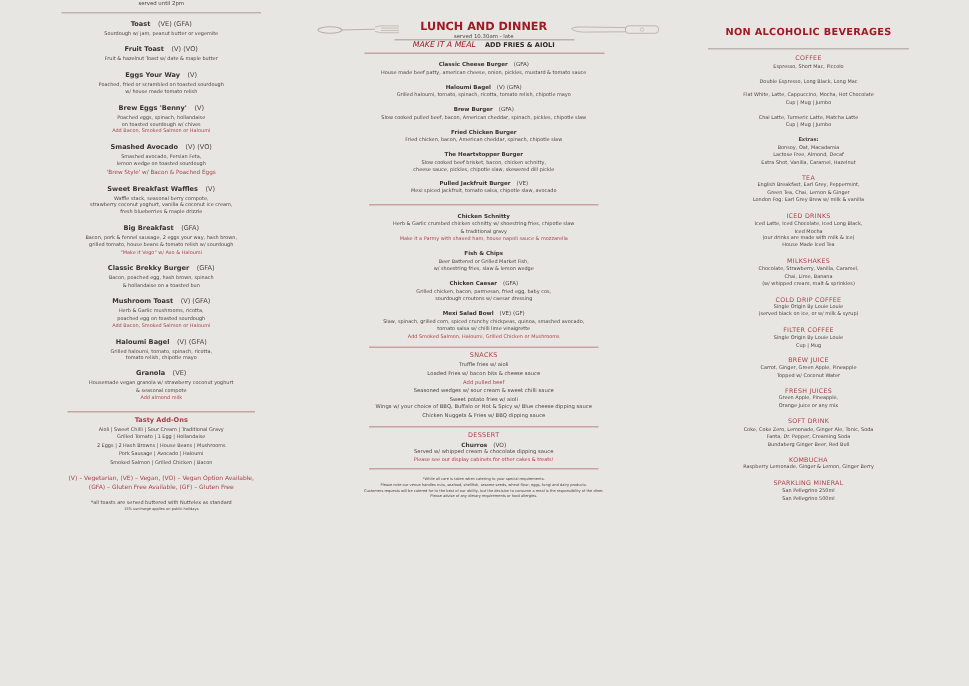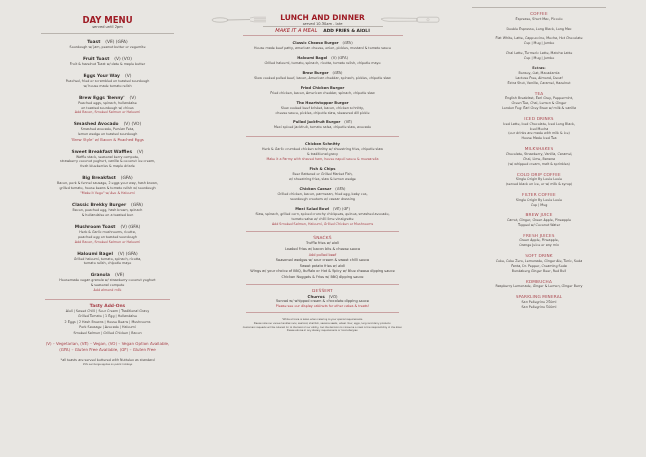--- a/index.html
+++ b/index.html
@@ -54,21 +54,20 @@
   .bev-title { font-size:6.5px; font-weight:bold; color:#9e1b24; margin-top:17px; line-height:8px; letter-spacing:0.2px; }
   .b-head { font-size:4.2px; color:#a8434b; line-height:5.6px; margin-top:5px; letter-spacing:0.2px; }
   .b-line { font-size:3.3px; line-height:4.9px; }
   .b-gap { margin-top:5px; }
   .b-bold { font-size:3.4px; font-weight:bold; line-height:5px; margin-top:5px; }
 </style>
 </head>
 <body>
 
 <div class="col col-left">
-  <div class="lt-title" style="color:#9e1b24;font-weight:bold;">DAY MENU</div>
   <div class="lt-sub">served until 2pm</div>
   <div class="rule" style="width:133px;margin-top:3px;"></div>
   <div id="day-items" style="margin-top:5px;">
       <div class="item" style="margin-top: 0px;">
         <div class="item-name"><span>Toast</span><span class="tag">(VE) (GFA)</span></div>
         <div class="item-desc">Sourdough w/ jam, peanut butter or vegemite</div>
       </div>
       <div class="item">
         <div class="item-name"><span>Fruit Toast</span><span class="tag">(V) (VO)</span></div>
         <div class="item-desc">Fruit &amp; hazelnut Toast w/ date &amp; maple butter</div>
@@ -233,20 +232,21 @@
   <div class="rule-pink" style="width:153px;margin-top:3px;"></div>
   <div id="disclaimer" class="fine-mid">
       <div>*While all care is taken when catering to your special requirements.</div>
       <div>Please note our venue handles nuts, seafood, shellfish, sesame seeds, wheat flour, eggs, fungi and dairy products.</div>
       <div>Customers requests will be catered for to the best of our ability, but the decision to consume a meal is the responsibility of the diner.</div>
       <div>Please advise of any dietary requirements or food allergies.</div>
     </div>
 </div>
 
 <div class="col col-right">
+  <div class="bev-title">NON ALCOHOLIC BEVERAGES</div>
   <div class="rule" style="width:134px;margin-top:7px;"></div>
   <div id="bev">
       <div>
         <div class="b-head" style="margin-top: 3px;">COFFEE</div>
         <div>
           <div class="b-line">Espresso, Short Mac, Piccolo</div>
         </div>
         <div class="b-gap">
           <div class="b-line">Double Espresso, Long Black, Long Mac</div>
         </div>

